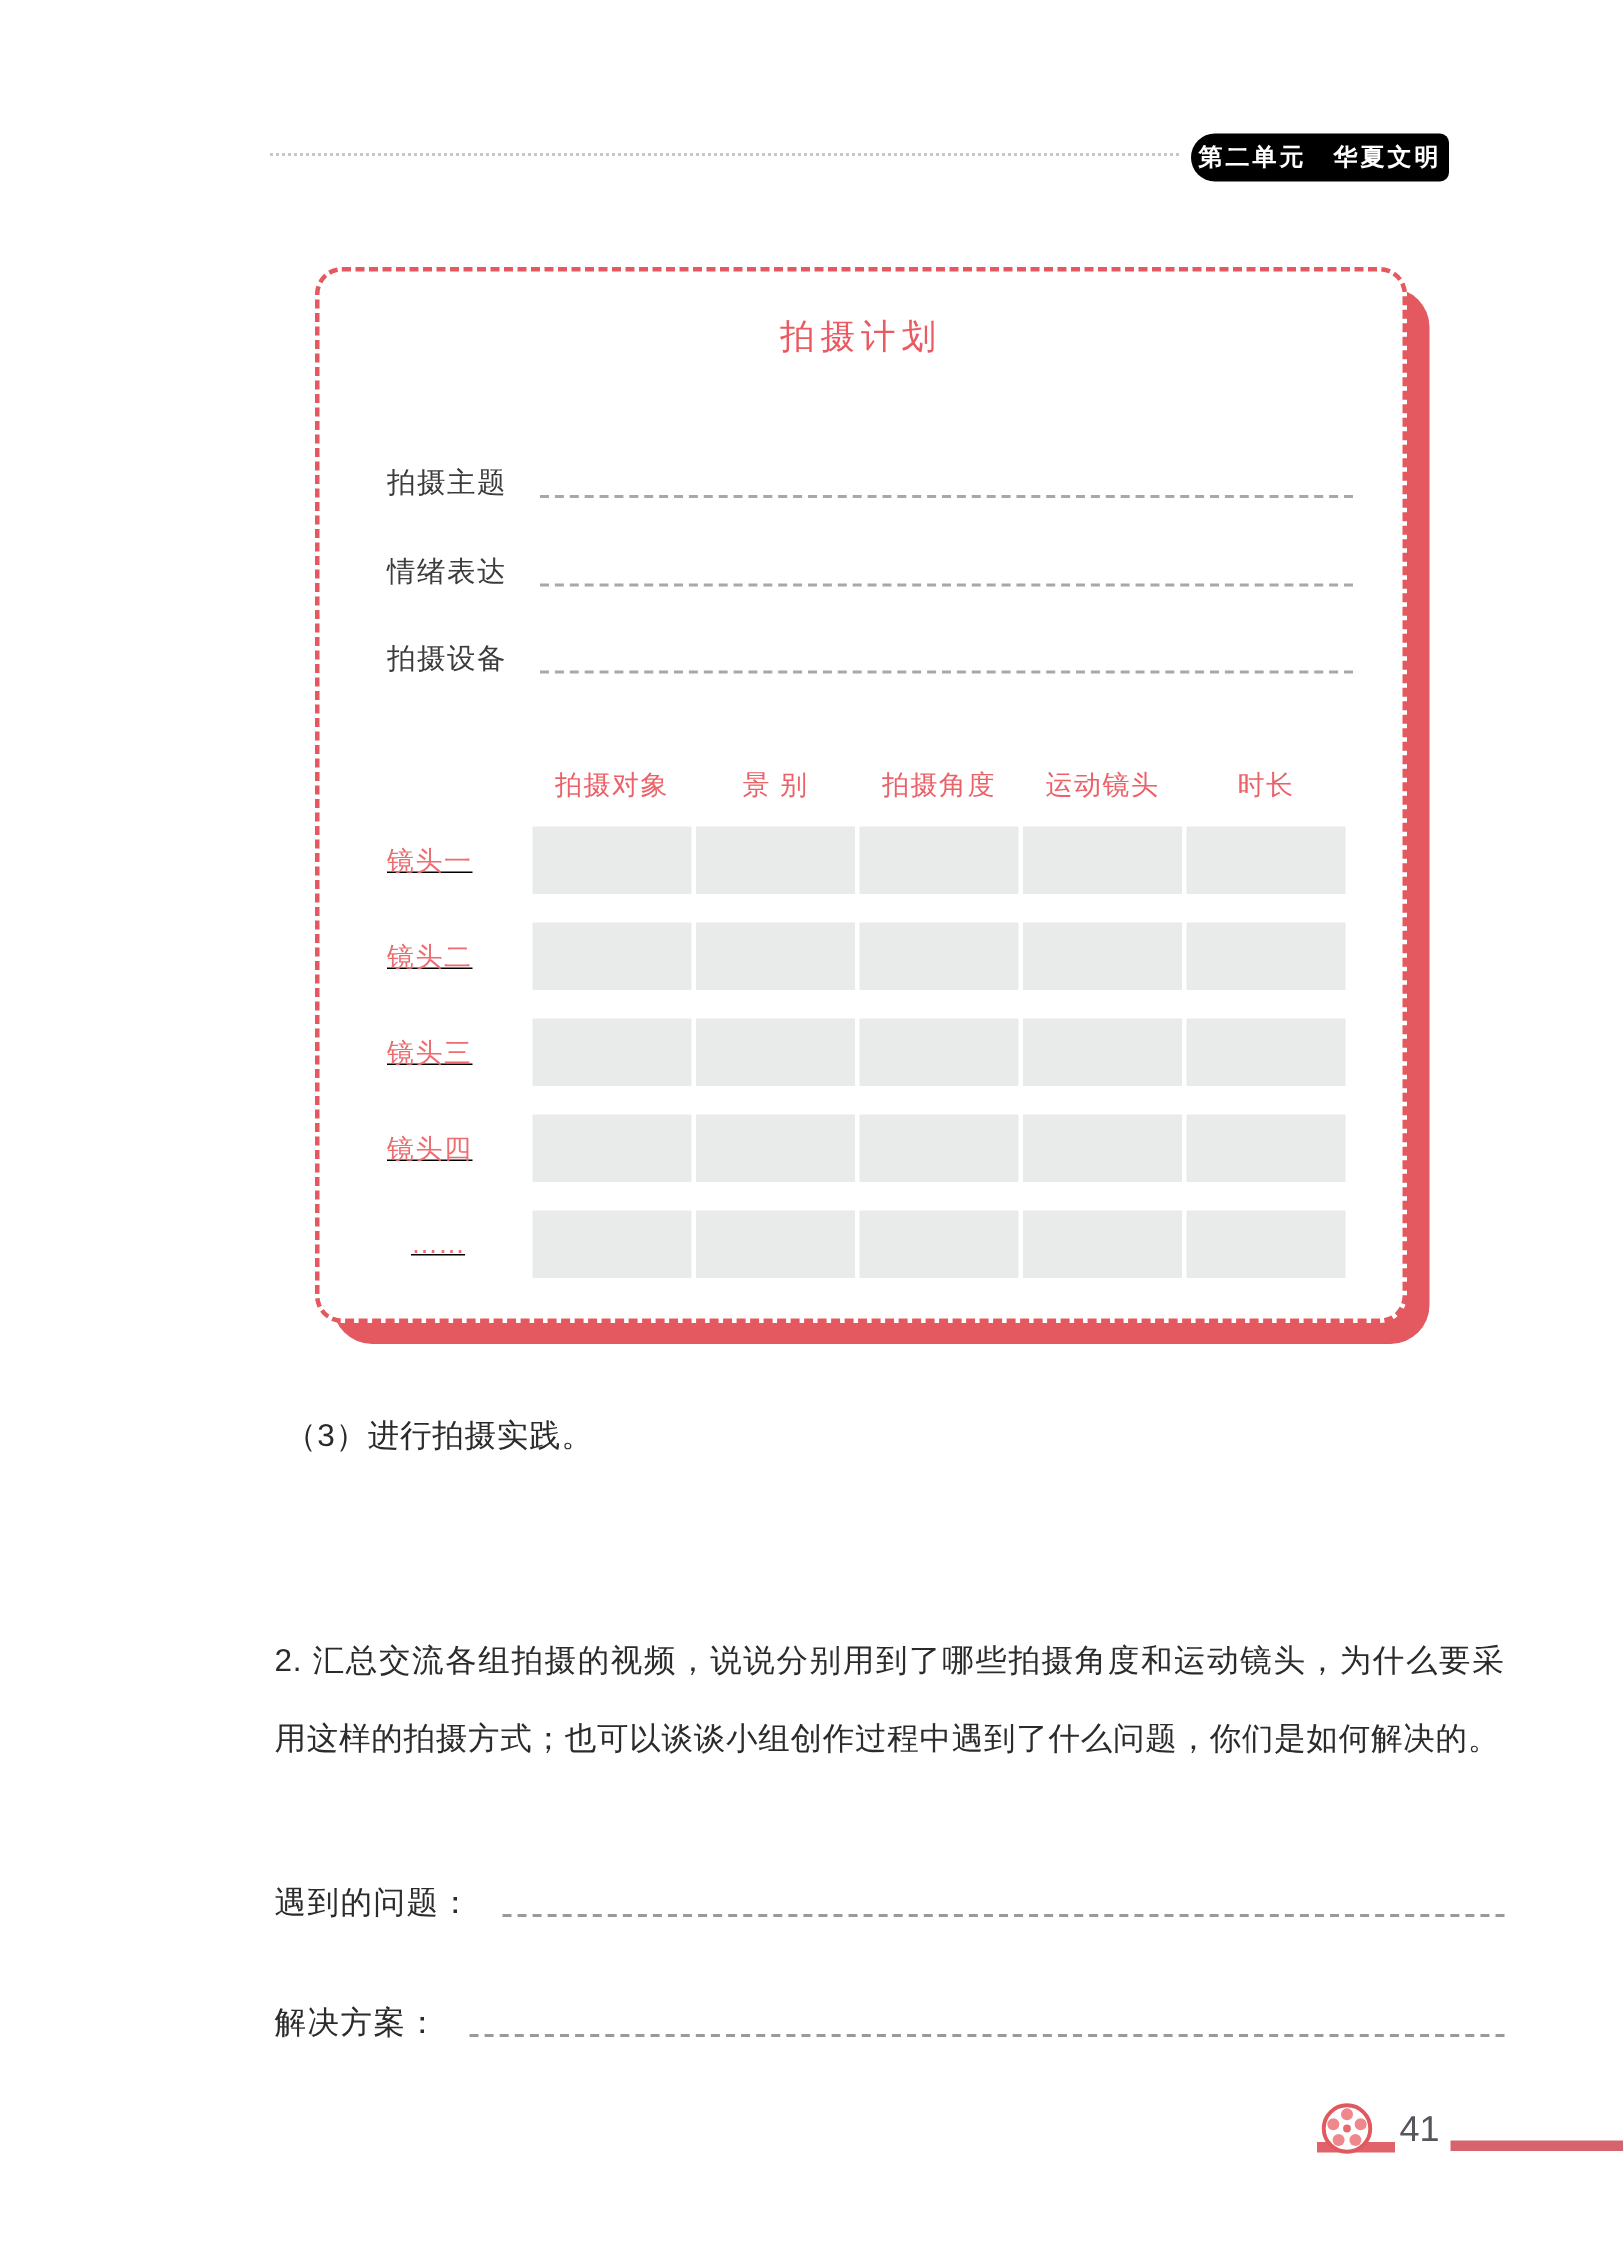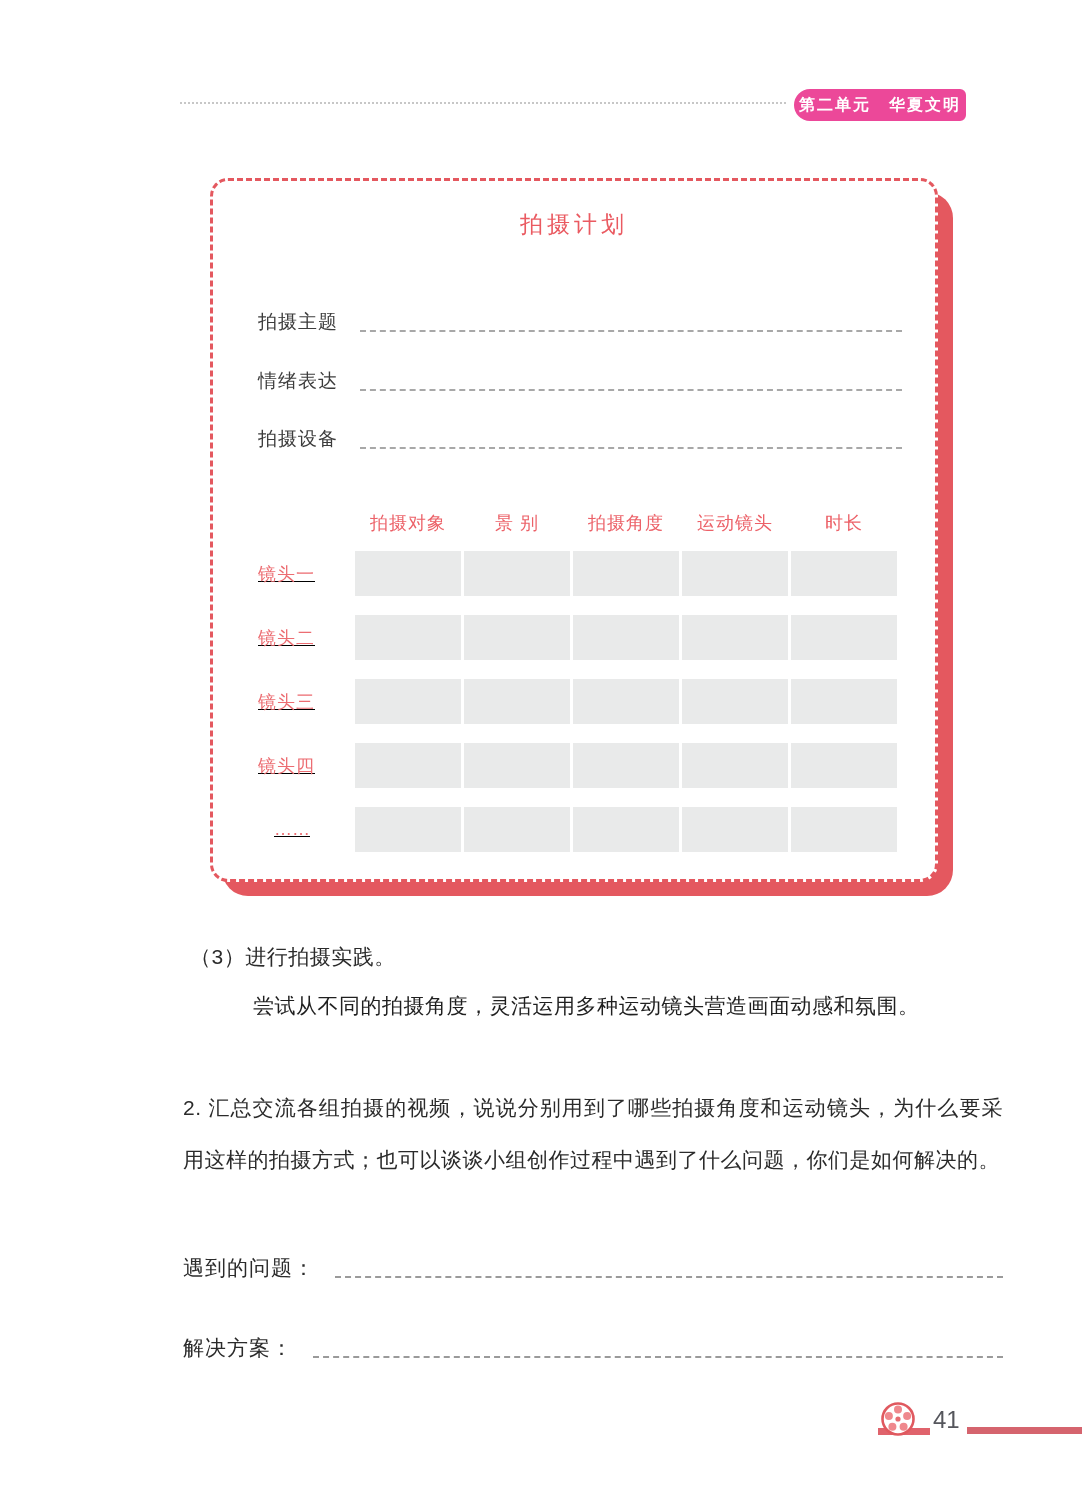--- a/index.html
+++ b/index.html
@@ -9,21 +9,21 @@
     font-family:"Liberation Sans", sans-serif; overflow:hidden;
   }
 
   
   .header-rule {
     position:absolute; left:180px; top:102px; width:606px; height:0;
     border-top:2px dotted #c7c7c7;
   }
   .unit-badge {
     position:absolute; left:794px; top:89px; width:172px; height:32px;
-    background:#ec4899; color:#ffffff; border-radius:16px 6px 6px 16px;
+    background:#000000; color:#ffffff; border-radius:16px 6px 6px 16px;
     display:flex; align-items:center; justify-content:center;
     font-size:16px; font-weight:bold; letter-spacing:2px;
   }
 
   
   .plan-wrap { position:absolute; left:210px; top:178px; width:728px; height:704px; }
   .plan-shadow {
     position:absolute; left:12px; top:14px; right:-15px; bottom:-14px;
     background:#e4585f; border-radius:26px;
   }
@@ -171,21 +171,20 @@
               <span class="pcell"></span>
               <span class="pcell"></span>
           </span>
         </div>
       </div>
 
     </div>
   </div>
 
   <div class="step3">（3）进行拍摄实践。</div>
-  <div class="step3-note">尝试从不同的拍摄角度，灵活运用多种运动镜头营造画面动感和氛围。</div>
   <div class="item2">2. 汇总交流各组拍摄的视频，说说分别用到了哪些拍摄角度和运动镜头，为什么要采用这样的拍摄方式；也可以谈谈小组创作过程中遇到了什么问题，你们是如何解决的。</div>
 
   <div class="afield af1">
     <span class="alabel">遇到的问题：</span>
     <span class="aline"></span>
   </div>
   <div class="afield af2">
     <span class="alabel">解决方案：</span>
     <span class="aline"></span>
   </div>

